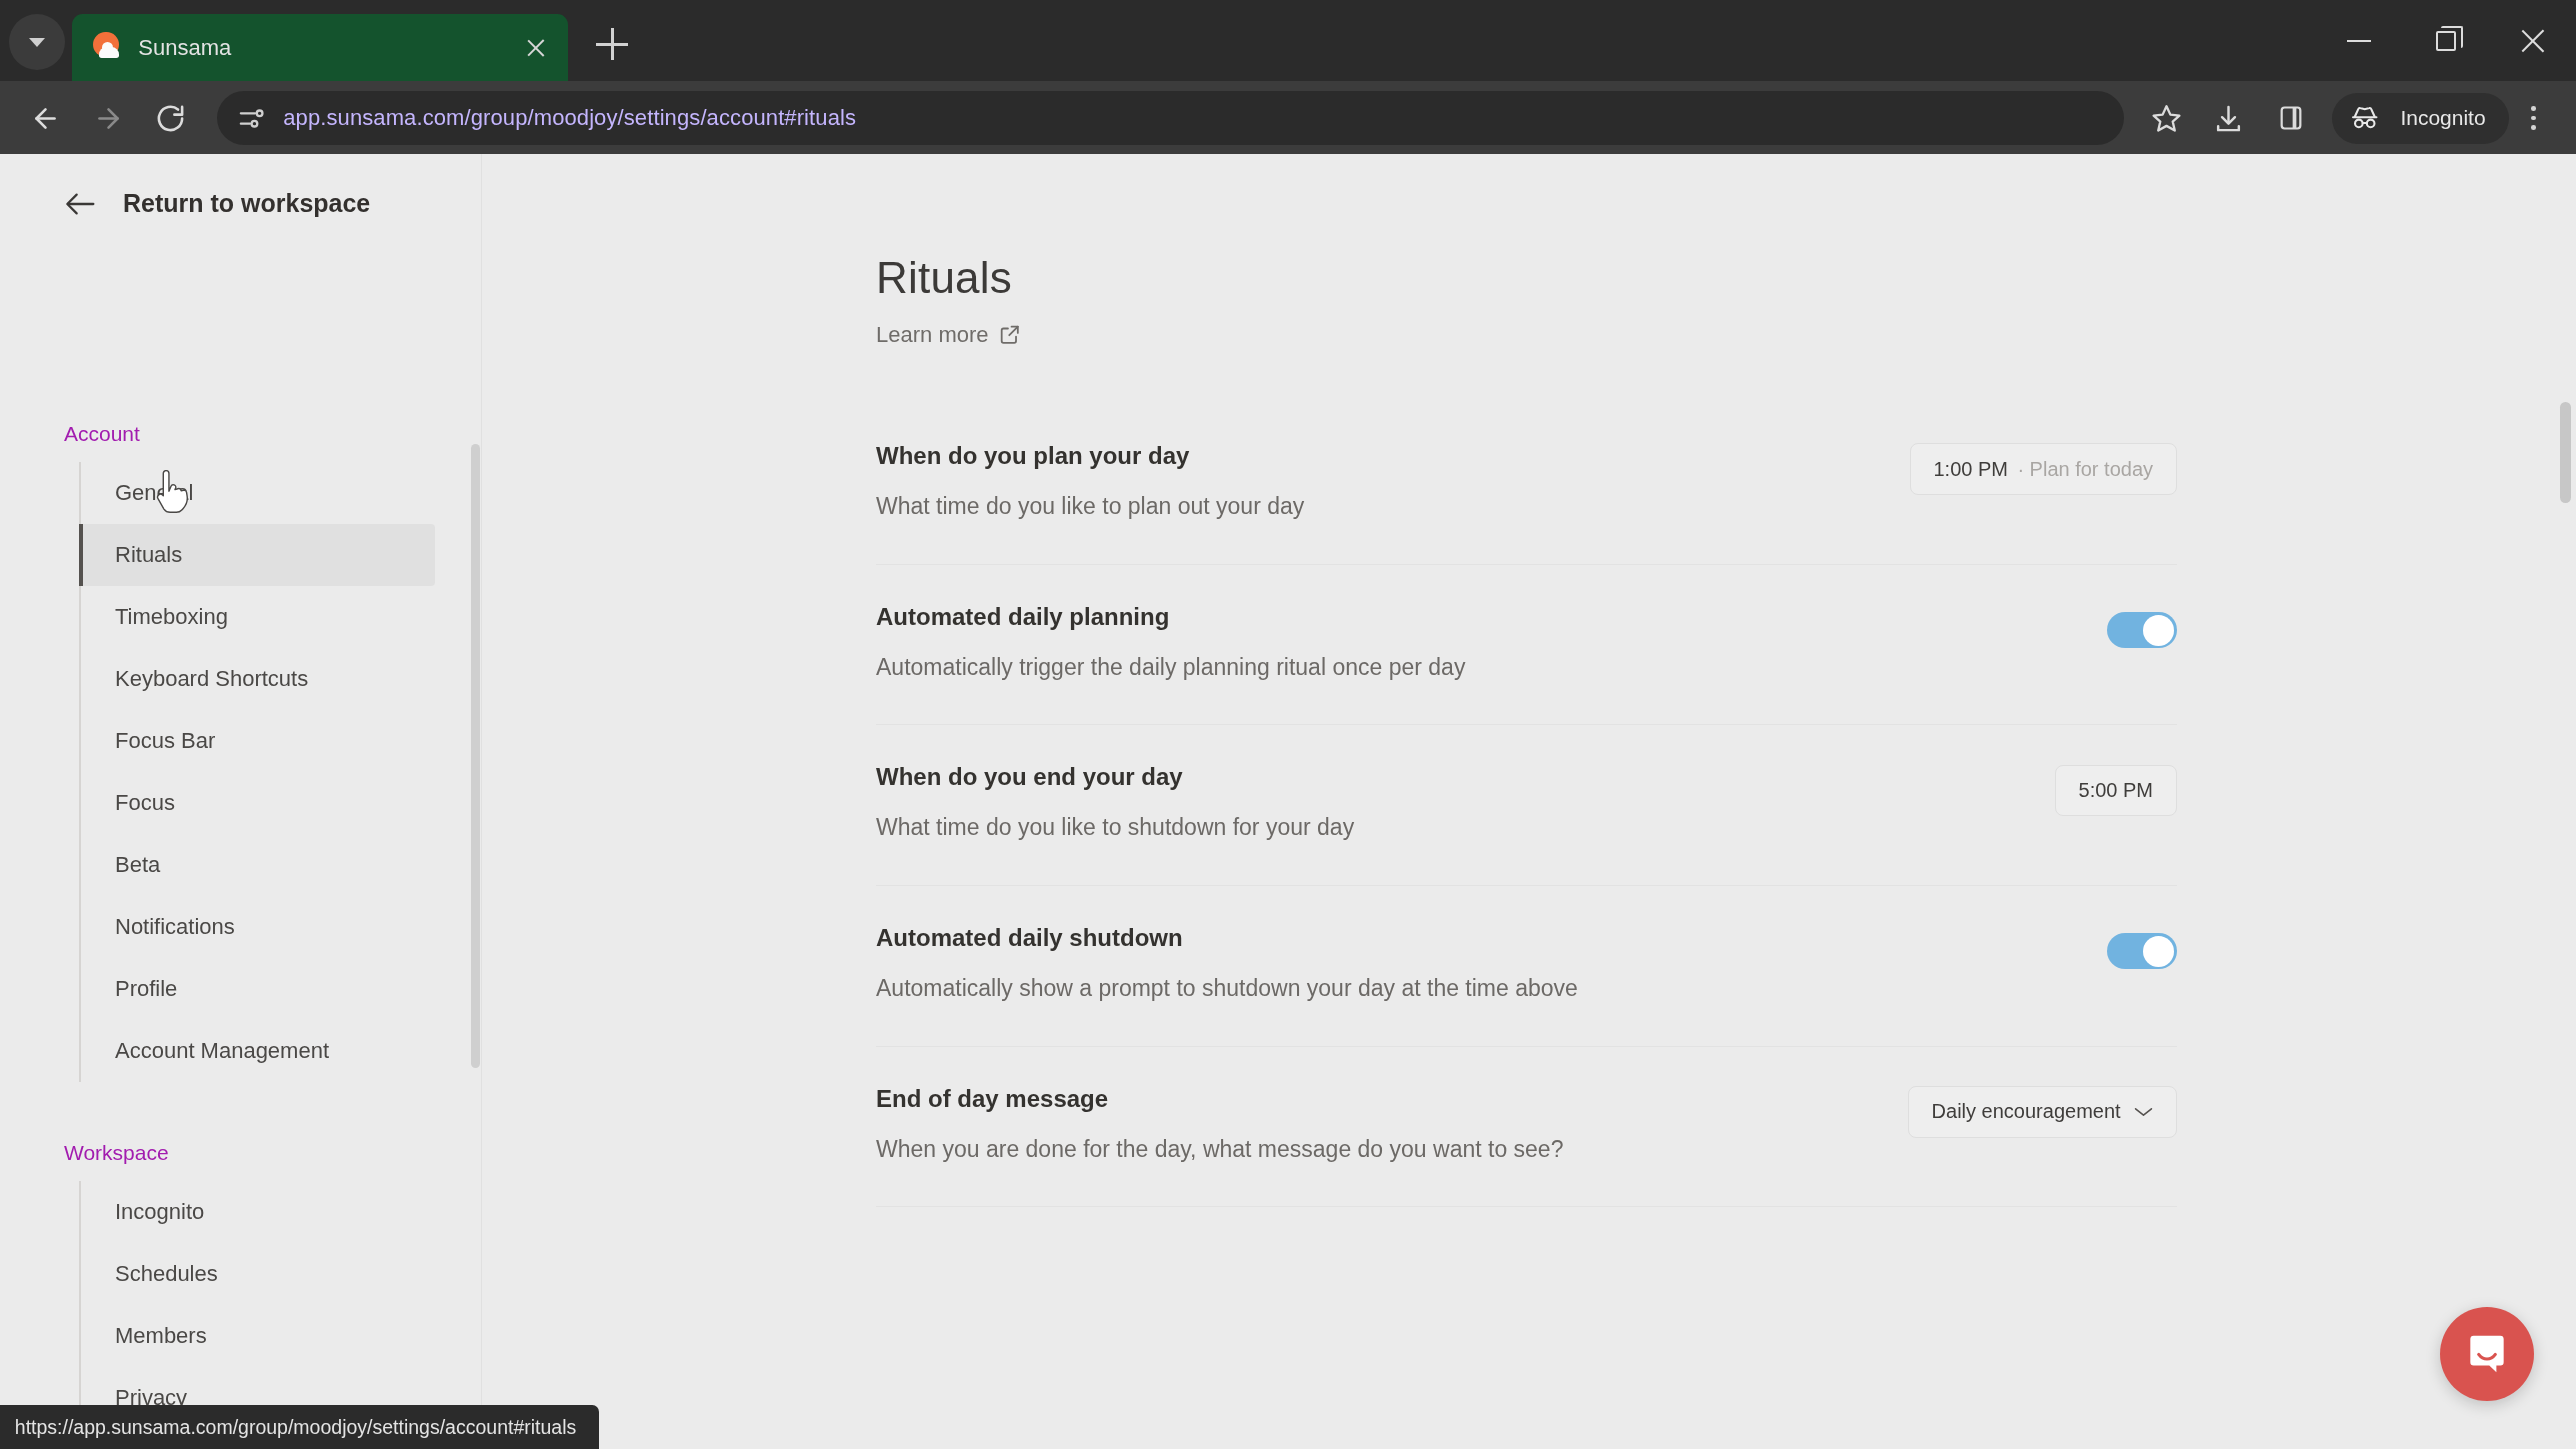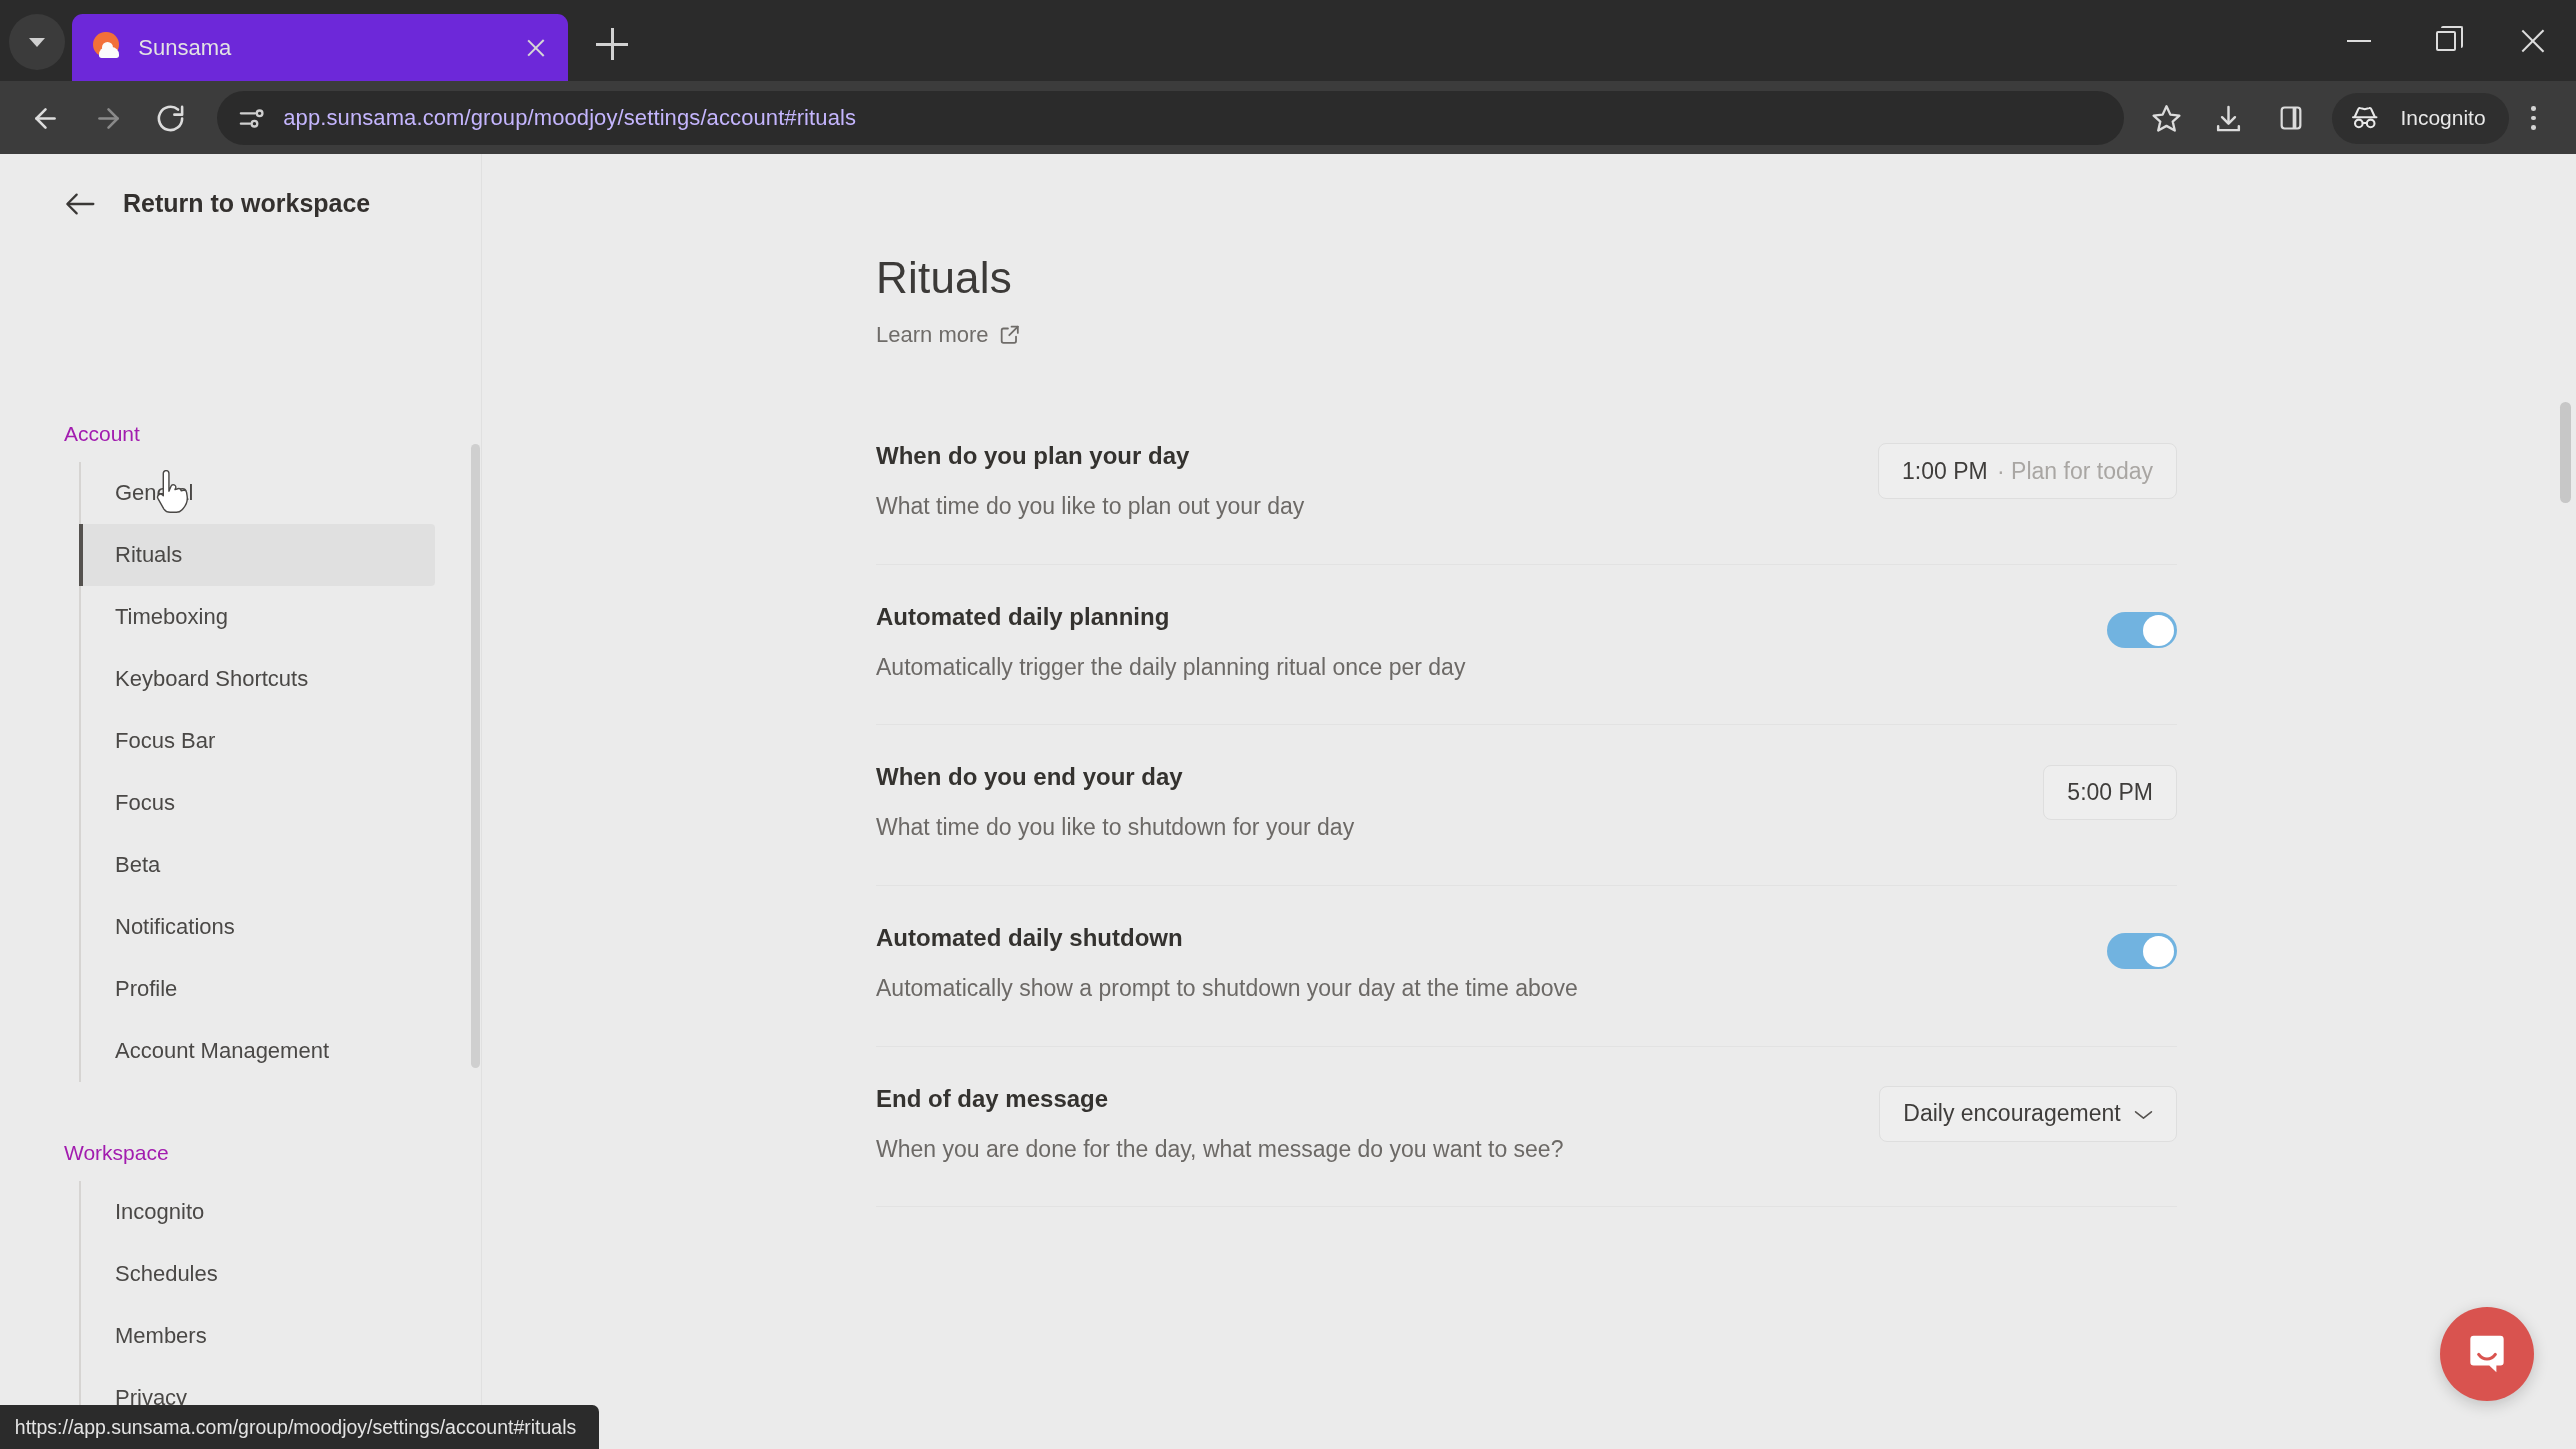--- a/index.html
+++ b/index.html
@@ -18,21 +18,21 @@
     display: flex; align-items: flex-end; padding-left: 9.4px; position: relative;
   }
   .tab-search-btn {
     width: 56px; height: 56px; border-radius: 28px;
     background: #3b3b3b; margin-bottom: 10.7px; margin-right: 6.7px;
     display: flex; align-items: center; justify-content: center; cursor: pointer;
   }
   .chev { width: 0; height: 0; border-left: 8.7px solid transparent; border-right: 8.7px solid transparent; border-top: 9.4px solid #cfcfcf; }
 
   .tab {
-    width: 496px; height: 67px; background: #6d28d9;
+    width: 496px; height: 67px; background: #14532d;
     border-radius: 10.7px 10.7px 0 0; display: flex; align-items: center;
     padding: 0 17.4px; position: relative; cursor: pointer;
   }
   .favicon { width: 34px; height: 34px; position: relative; flex: 0 0 auto; }
   .favicon .sun {
     position: absolute; left: 4px; top: 1.3px; width: 25.5px; height: 25.5px;
     border-radius: 50%; background: #f2703a;
   }
   .favicon .cloud {
     position: absolute; left: 9.4px; top: 16px; width: 20px; height: 11.4px;
@@ -121,21 +121,21 @@
   .rows { margin-top: 56px; width: 1301px; }
   .row { display:flex; align-items:flex-start; padding: 38px 0 39px 0; border-bottom: 1.3px solid #e2e2e2; min-height: 134px; gap: 24px; }
   .row:first-child { border-top: none; }
   .row-text { flex:1; padding-right: 40px; }
   .row-title { font-size: 24px; font-weight: 700; color:#34322f; }
   .row-desc { font-size: 23px; color:#6c6966; margin-top: 19px; line-height: 1.55; max-width: 771px; }
   .row-ctrl { flex:0 0 auto; display:flex; align-items:flex-start; justify-content:flex-end; min-width: 376px; padding-top: 1.3px; }
 
   .pill-btn {
     border: 1.3px solid #dedede; background: #eeeeee; border-radius: 8px;
-    padding: 13.4px 23px; font-size: 23px; color:#3f3d3b; white-space:nowrap; cursor:pointer;
+    padding: 13.4px 23px; font-size: 20px; color:#3f3d3b; white-space:nowrap; cursor:pointer;
     display:inline-flex; align-items:flex-end;
   }
   .pill-btn .muted { color:#a9a6a3; margin-left: 9.4px; }
   .pill-btn .caret { margin-left: 13.4px; display:inline-block; }
 
   .toggle {
     width: 70px; height: 36px; border-radius: 18px; background:#71b3e0;
     position:relative; cursor:pointer; margin-top: 8px;
   }
   .toggle .knob { position:absolute; right: 2.7px; top: 2.7px; width: 31px; height:31px; border-radius:50%; background:#fff; }

